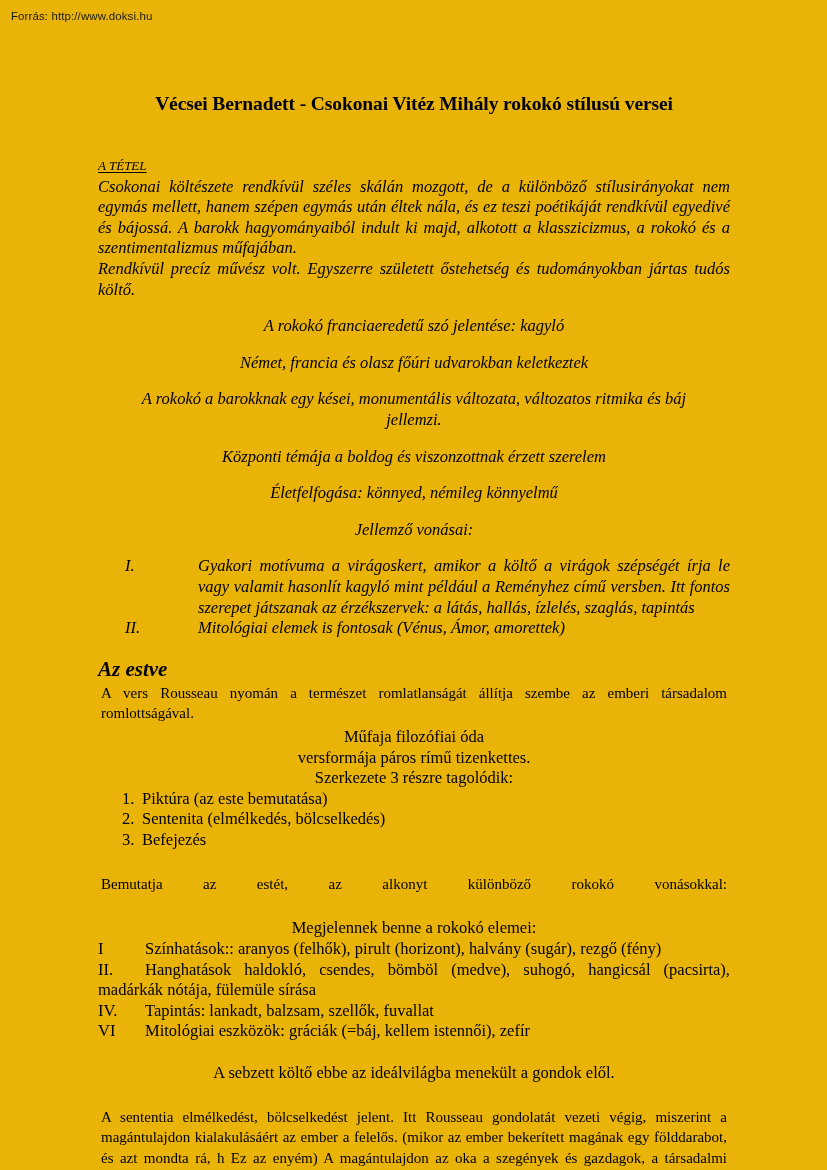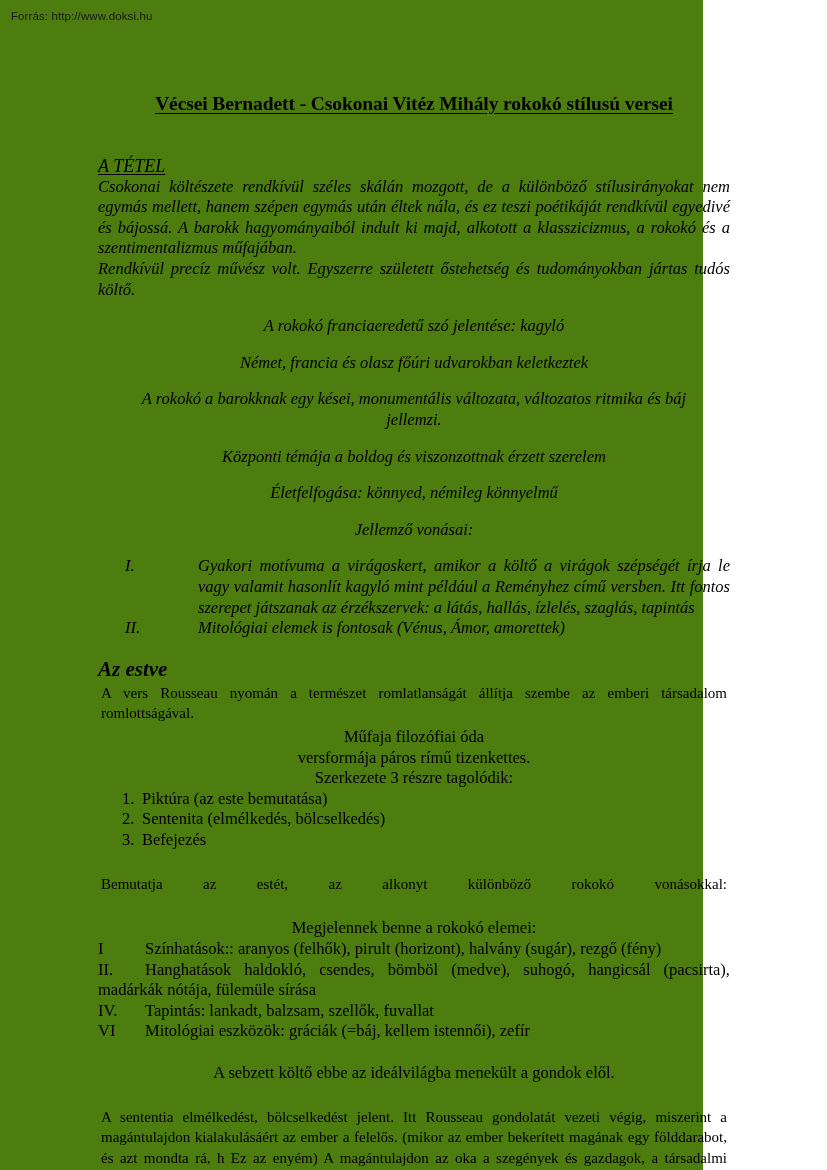--- a/index.html
+++ b/index.html
@@ -11,23 +11,23 @@
     width: 827px;
     height: 1170px;
     overflow: hidden;
     font-family: "Liberation Serif", "DejaVu Serif", serif;
     color: #000000;
     -webkit-font-smoothing: antialiased;
   }
 
   .page {
     position: relative;
-    width: 703px;
+    width: 827px;
     height: 1170px;
-    background: #4d7c0f;
+    background: #eab308;
   }
 
   
   .source-line {
     position: absolute;
     left: 11px;
     top: 9px;
     font-family: "Liberation Sans", "DejaVu Sans", sans-serif;
     font-size: 11.5px;
     line-height: 14px;
@@ -41,21 +41,20 @@
     position: absolute;
     left: 98px;
     top: 92px;
     width: 632px;
   }
 
   .doc-title {
     font-size: 19.5px;
     font-weight: bold;
     text-align: center;
-    text-decoration: underline;
     text-underline-offset: 3px;
     line-height: 24px;
     margin: 0 0 40px 0;
     letter-spacing: -0.1px;
   }
 
   .it-block {
     font-style: italic;
     font-size: 16.5px;
     line-height: 20.6px;
@@ -64,21 +63,21 @@
   }
   .it-line {
     font-style: italic;
     font-size: 16.5px;
     line-height: 20.6px;
     text-align: center;
     margin: 16px;
   }
   .underline-head {
     font-style: italic;
-    font-size: 18px;
+    font-size: 13px;
     line-height: 20.6px;
     text-decoration: underline;
     text-underline-offset: 2px;
     margin: 0;
   }
 
   .up-block {
     font-size: 15px;
     line-height: 20.6px;
     text-align: justify;

